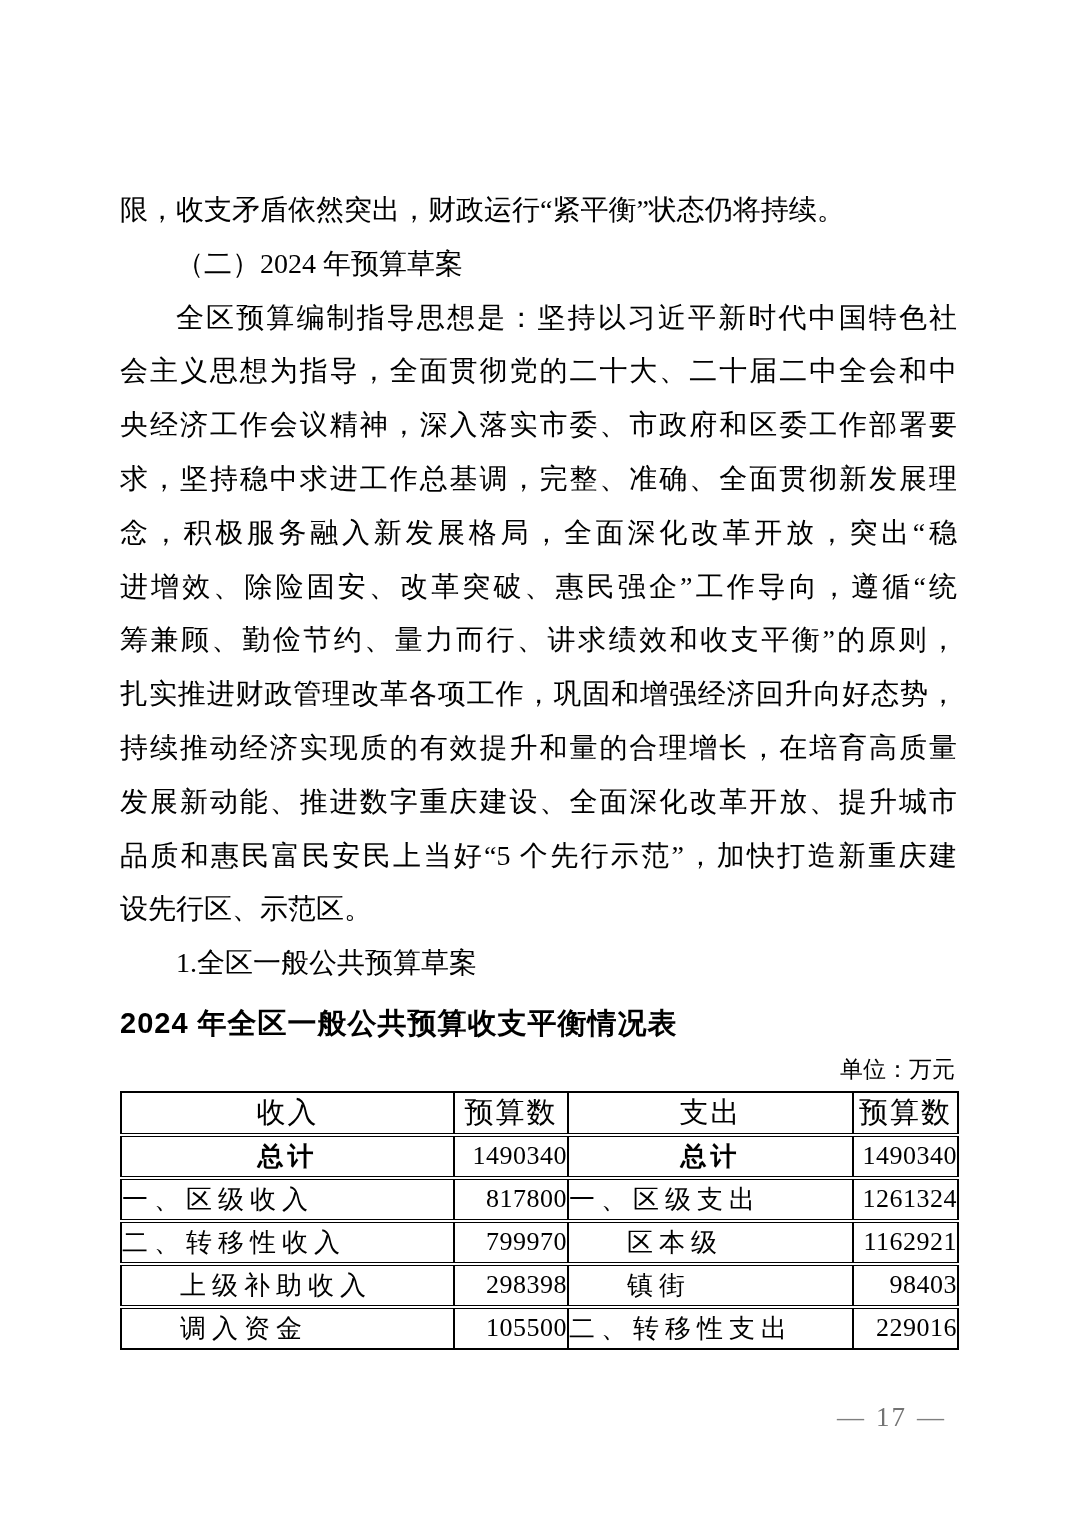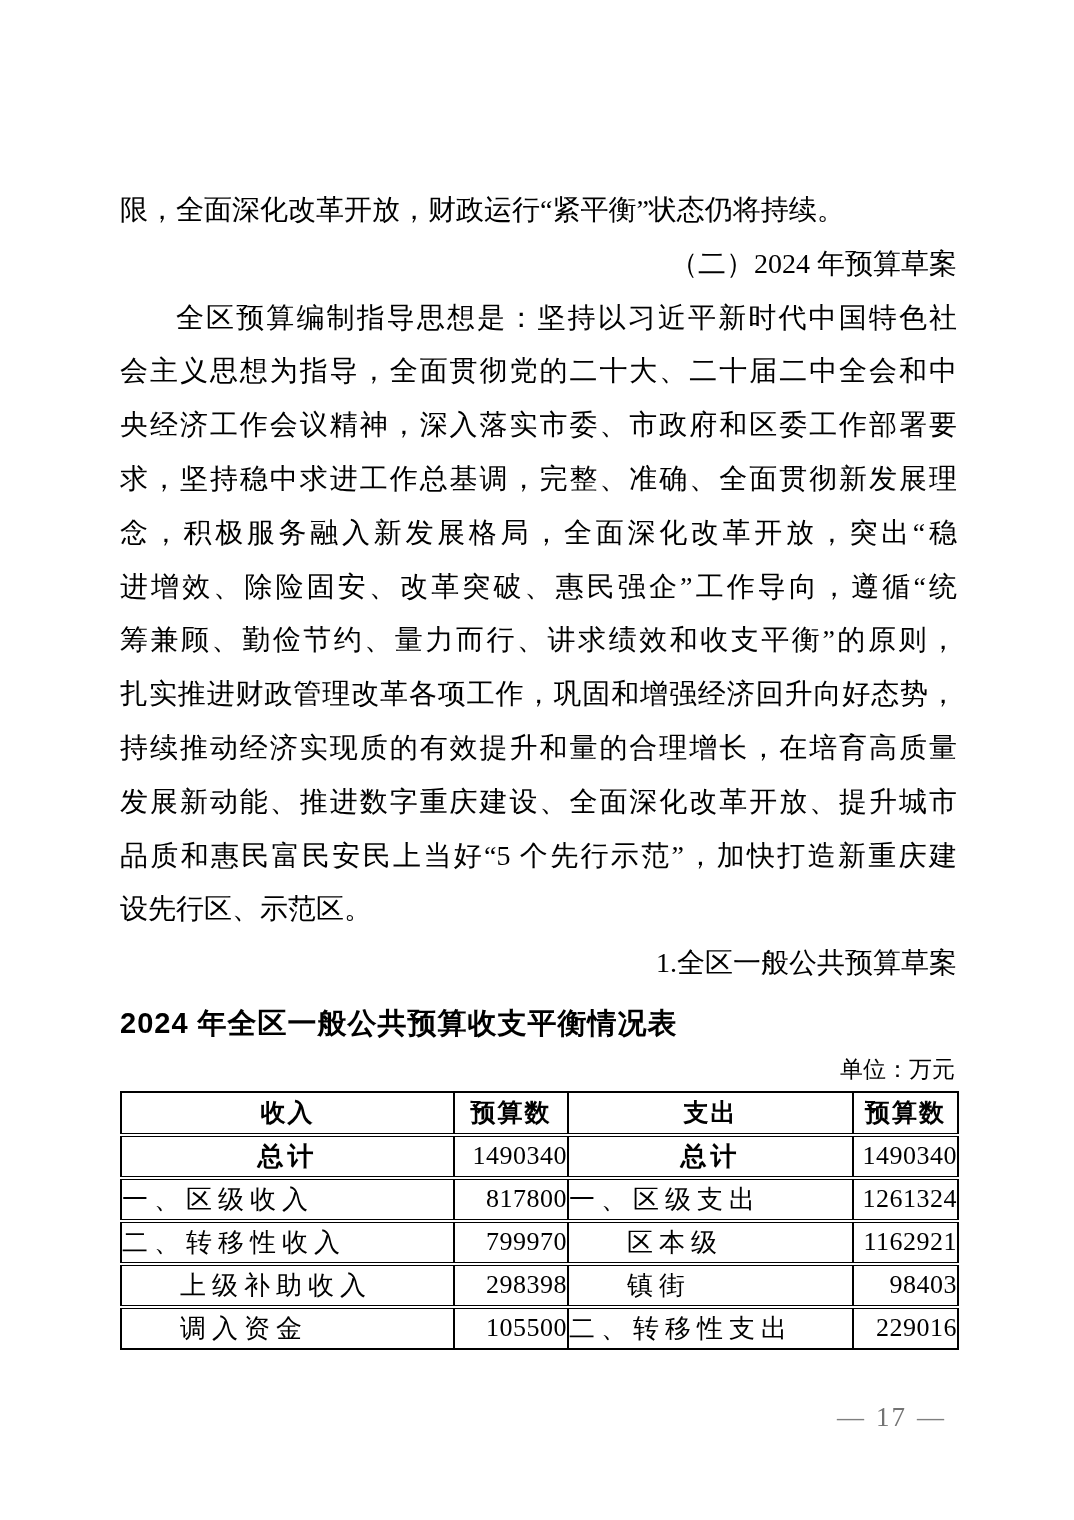--- a/index.html
+++ b/index.html
@@ -19,21 +19,21 @@
     top: 183px;
     width: 837px;
   }
   .line {
     font-size: 28px;
     line-height: 53.8px;
     height: 53.8px;
     white-space: normal;
     overflow: visible;
   }
-  .indent { text-indent: 2em; text-align: right; }
+  .indent { text-indent: 2em; }
   .justify {
     text-align: justify;
     text-align-last: justify;
   }
   .table-title {
     margin-top: 13px;
     height: 40px;
     line-height: 40px;
     text-align: left;
     font-family: "Liberation Sans", "DejaVu Sans", sans-serif;
@@ -57,22 +57,22 @@
   }
   table.budget th, table.budget td {
     border: 2px solid #000;
     padding: 0;
     overflow: hidden;
   }
   table.budget thead th {
     height: 40px;
     border-bottom: 4px double #000;
     font-family: "Liberation Sans", "DejaVu Sans", sans-serif;
-    font-weight: bold;
-    font-size: 25px;
+    font-weight: normal;
+    font-size: 29px;
     letter-spacing: 2px;
   }
   table.budget tbody td { height: 39px; font-size: 26px; }
   table.budget tbody tr:not(:last-child) td { border-bottom: 4px double #000; }
   td.label {
     text-align: left;
     padding-left: 12px;
     letter-spacing: 6px;
     font-size: 25px;
   }
@@ -100,21 +100,21 @@
   }
   .footer .dash { color: #7f7f7f; }
   .footer .num { color: #737373; padding: 0 10px; }
 </style>
 </head>
 <body>
 
 <div class="page">
   <div class="content">
 
-    <div class="line">限，全面深化改革开放，财政运行“紧平衡”状态仍将持续。</div>
+    <div class="line">限，收支矛盾依然突出，财政运行“紧平衡”状态仍将持续。</div>
     <div class="line indent">（二）2024 年预算草案</div>
 
     <div class="line indent justify">全区预算编制指导思想是：坚持以习近平新时代中国特色社</div>
     <div class="line justify">会主义思想为指导，全面贯彻党的二十大、二十届二中全会和中</div>
     <div class="line justify">央经济工作会议精神，深入落实市委、市政府和区委工作部署要</div>
     <div class="line justify">求，坚持稳中求进工作总基调，完整、准确、全面贯彻新发展理</div>
     <div class="line justify">念，积极服务融入新发展格局，全面深化改革开放，突出“稳</div>
     <div class="line justify">进增效、除险固安、改革突破、惠民强企”工作导向，遵循“统</div>
     <div class="line justify">筹兼顾、勤俭节约、量力而行、讲求绩效和收支平衡”的原则，</div>
     <div class="line justify">扎实推进财政管理改革各项工作，巩固和增强经济回升向好态势，</div>

